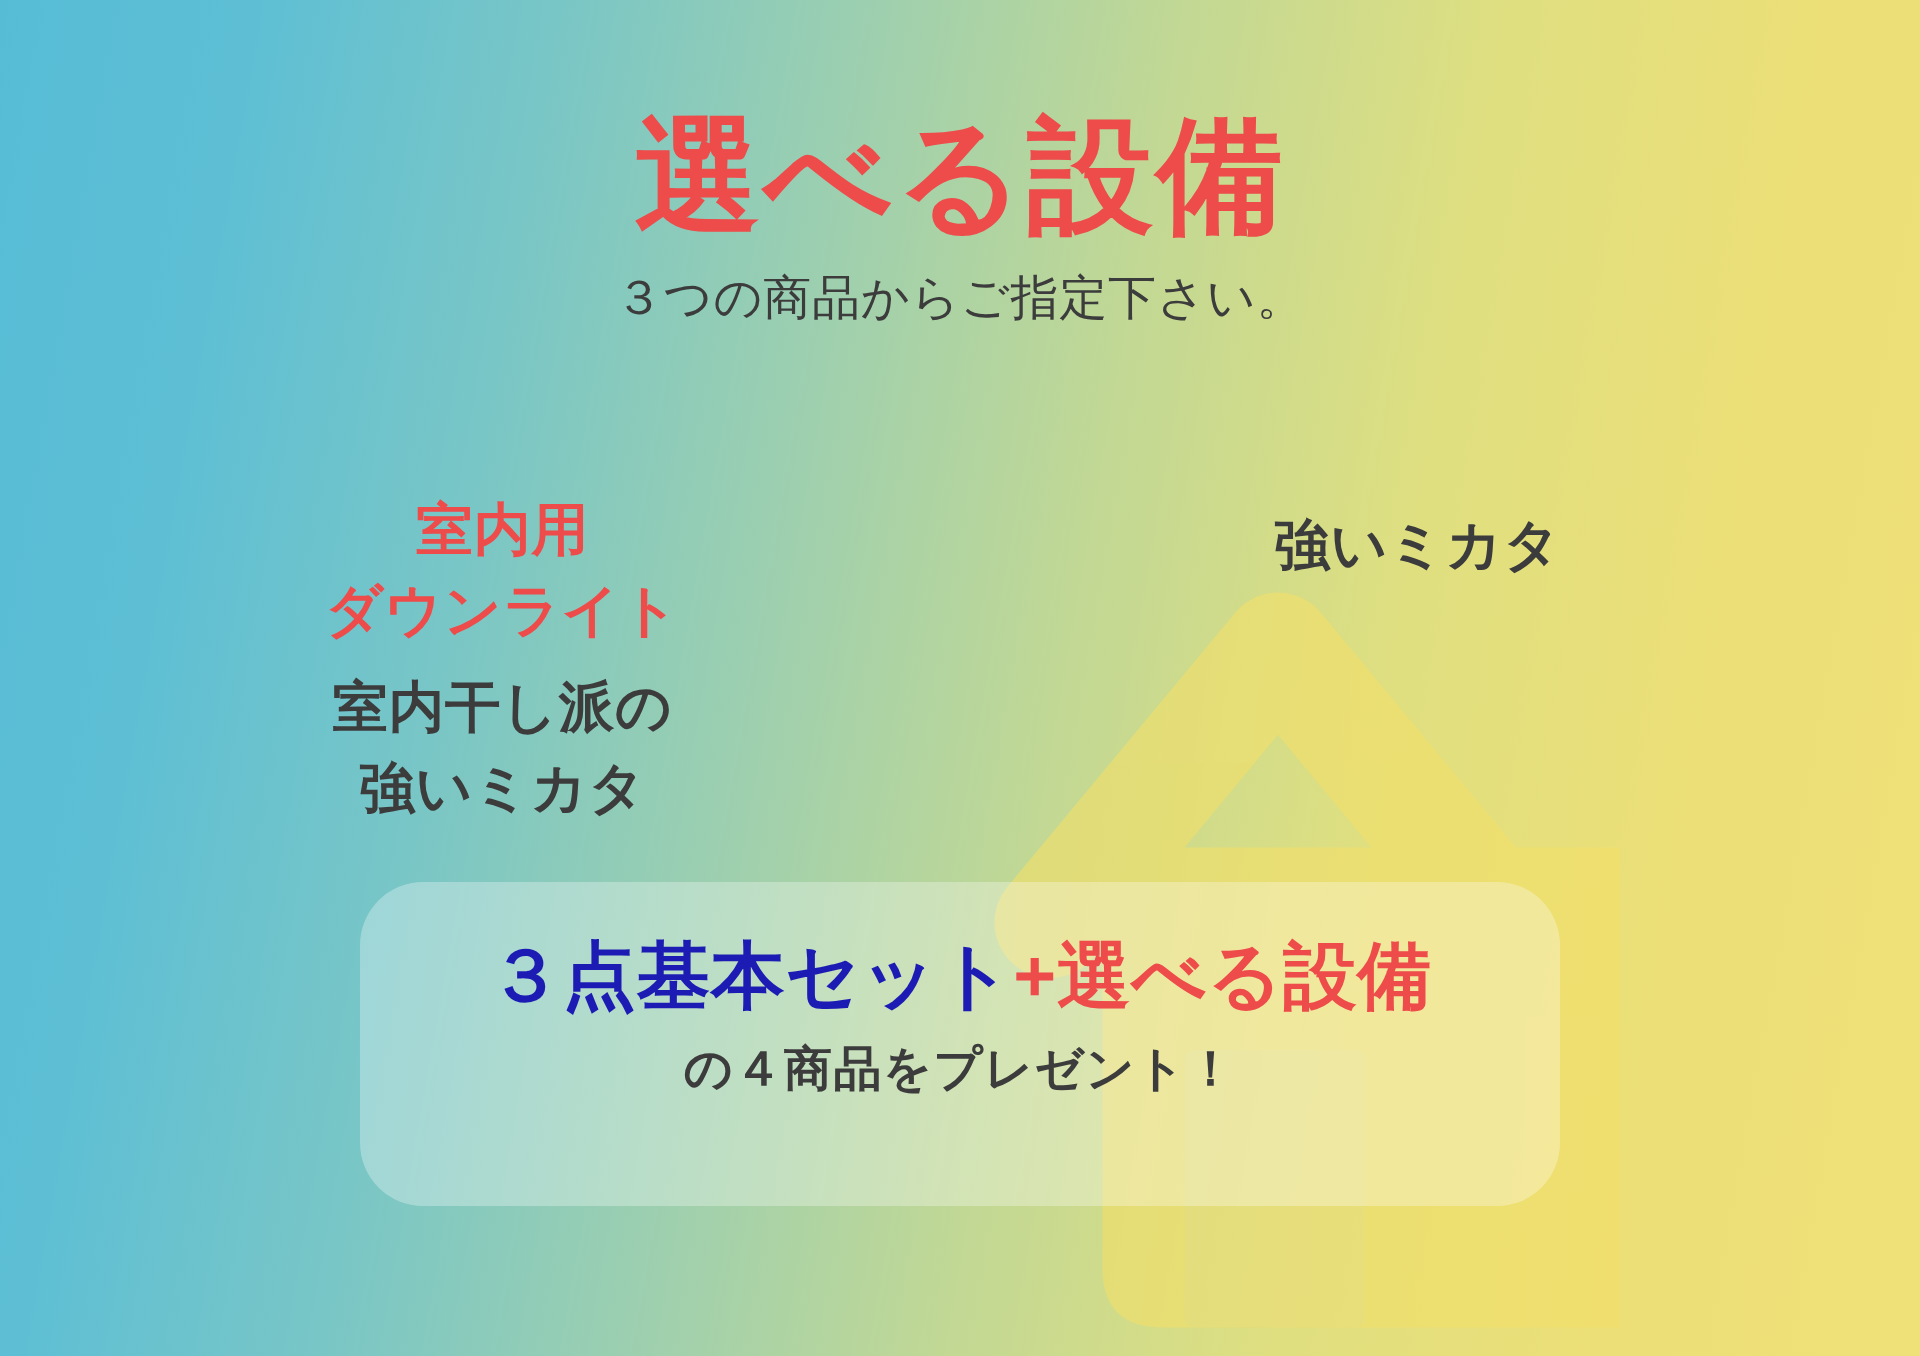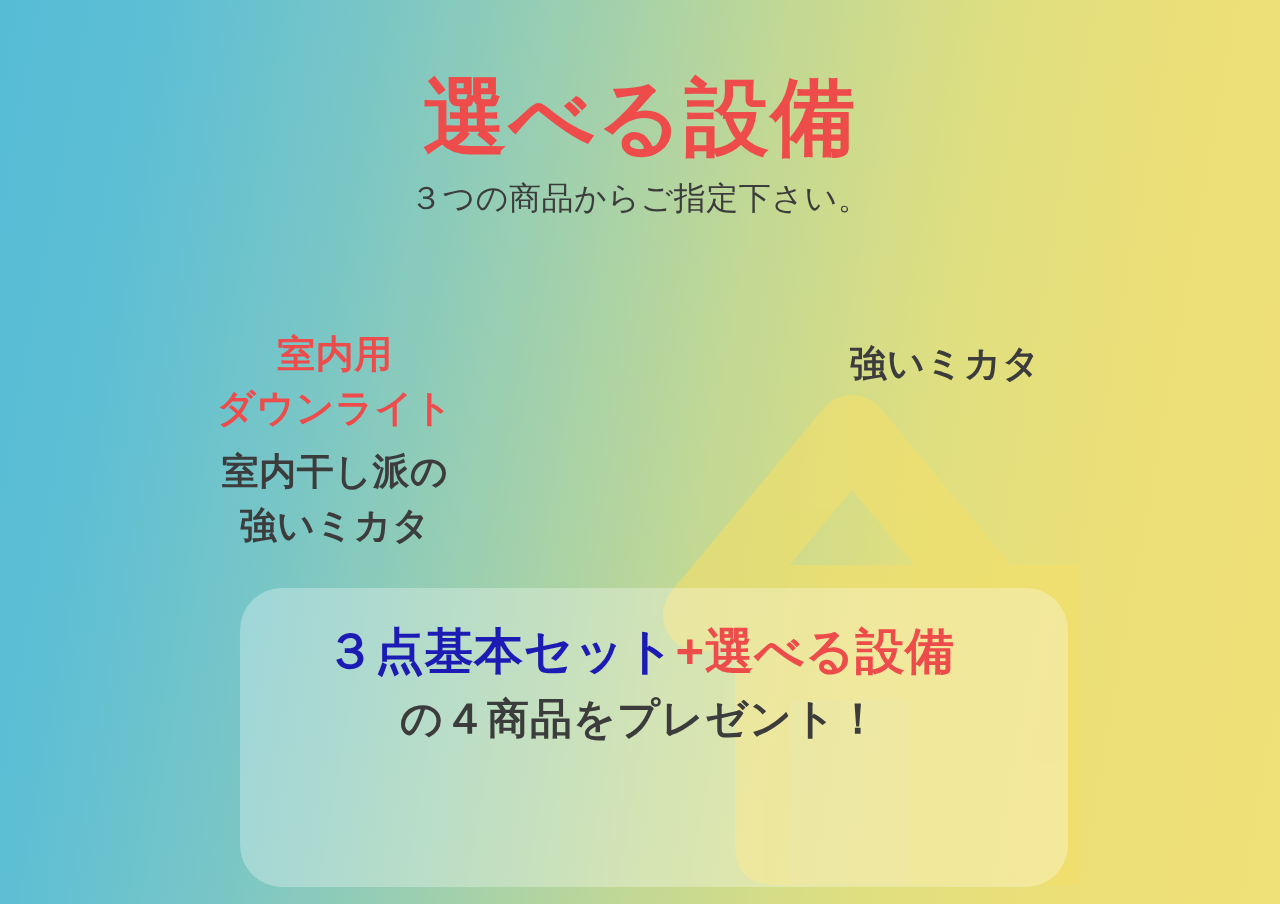--- a/index.html
+++ b/index.html
@@ -97,24 +97,23 @@
   .option-body .ln {
     display: block;
   }
 
   
   #promo-panel {
     position: absolute;
     left: 240px;
     top: 588px;
     width: 800px;
-    height: 299px;
+    height: 216px;
     border-radius: 42px;
     background: rgba(255, 255, 255, 0.30);
-    padding-left: 28px;
   }
   .promo-inner {
     position: absolute;
     left: 0;
     top: 0;
     width: 800px;
     text-align: center;
   }
   .promo-line1 {
     margin-top: 36px;
@@ -129,21 +128,21 @@
   }
   .promo-plus {
     color: #ee4b4b;
   }
   .promo-choice {
     color: #ee4b4b;
   }
   .promo-line2,
   .promo-line3 {
     color: #3c3c3c;
-    font-size: 42px;
+    font-size: 32px;
     font-weight: 600;
     line-height: 1.32;
     letter-spacing: 1px;
     white-space: nowrap;
   }
   .promo-line2 {
     margin-top: 12px;
   }
 </style>
 </head>

